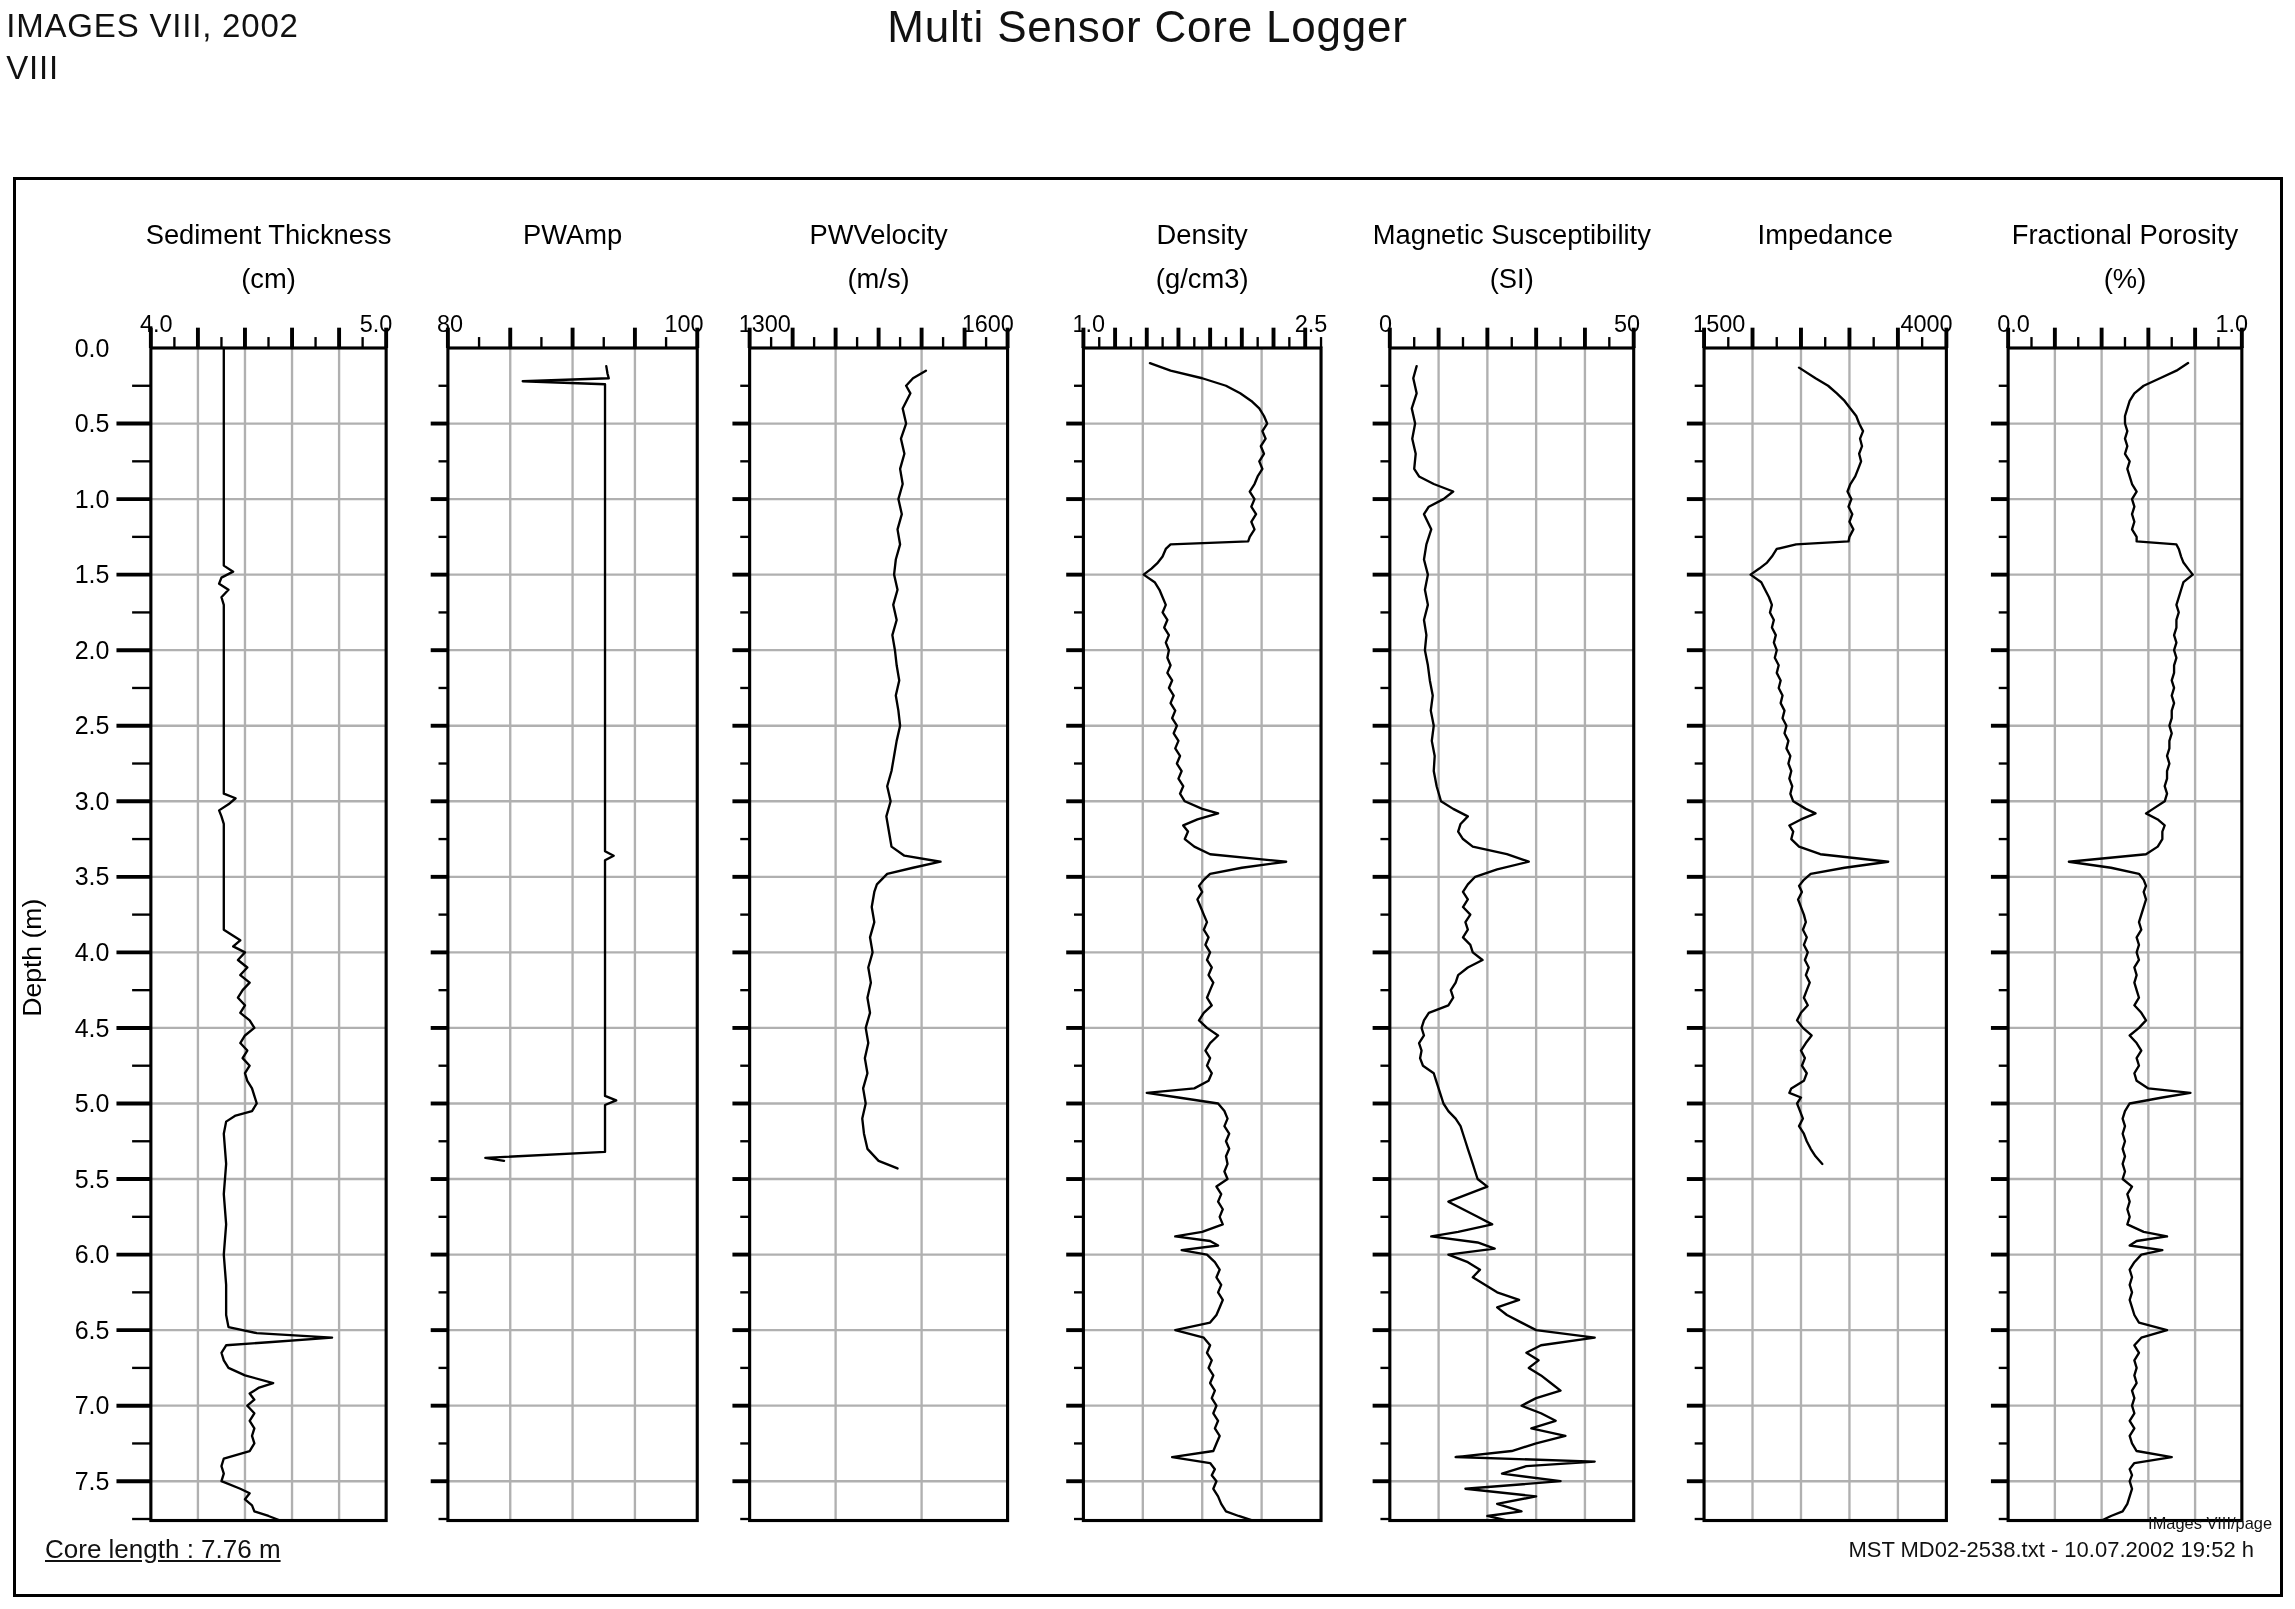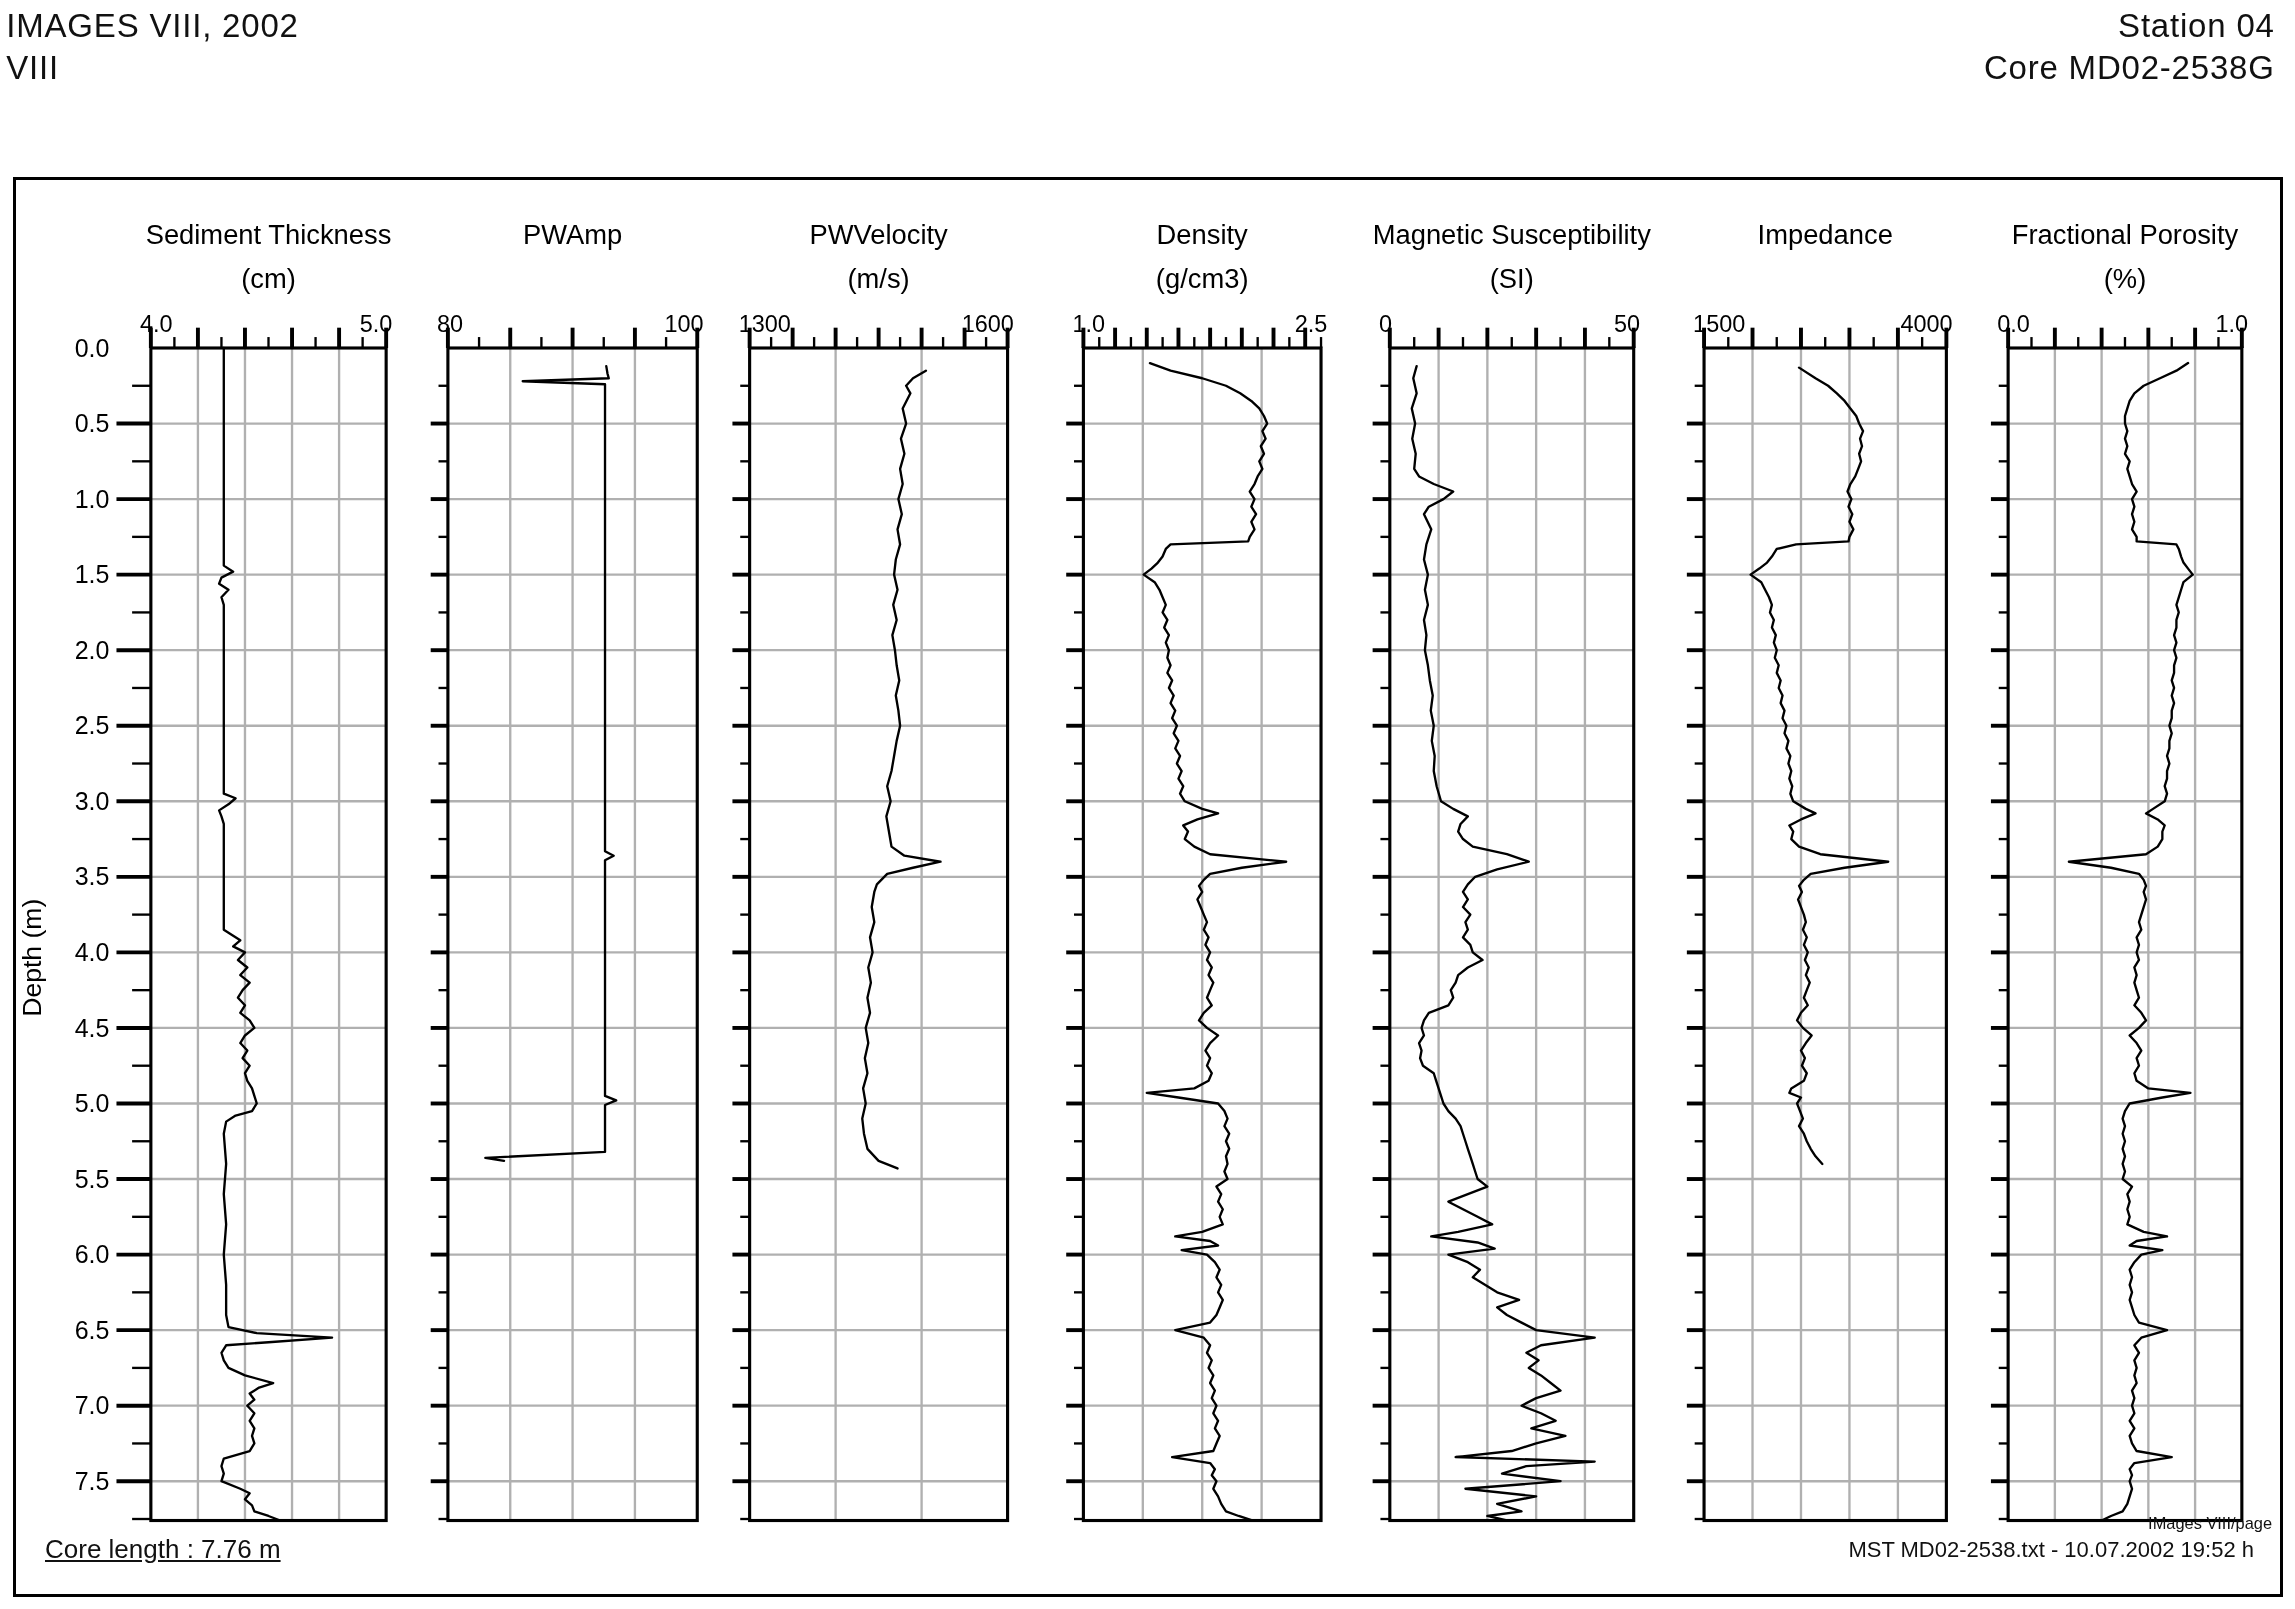--- a/index.html
+++ b/index.html
@@ -17,24 +17,21 @@
   #ftr-file{right:41px;top:1537px;font-size:22px;text-align:right;margin-left:48px;}
 </style>
 </head>
 <body>
 
 <div id="page">
   <div class="hdr" id="hdr-left">
     <div>IMAGES VIII, 2002</div>
     <div>VIII</div>
   </div>
-  <div class="hdr" id="hdr-right">
-    <div>Station 04</div>
-    <div>Core MD02-2538G</div>
-  </div>
+  <div class="hdr" id="hdr-title">Multi Sensor Core Logger</div>
 
   <div id="figure-box"></div>
   <svg id="chart-svg" width="2295" height="1609" viewBox="0 0 2936 2058" xmlns="http://www.w3.org/2000/svg">
       <g>
         <text x="140" y="456" font-size="32" text-anchor="end" fill="#000">0.0</text>
         <text x="140" y="552.6494845360825" font-size="32" text-anchor="end" fill="#000">0.5</text>
         <text x="140" y="649.2989690721649" font-size="32" text-anchor="end" fill="#000">1.0</text>
         <text x="140" y="745.9484536082474" font-size="32" text-anchor="end" fill="#000">1.5</text>
         <text x="140" y="842.5979381443299" font-size="32" text-anchor="end" fill="#000">2.0</text>
         <text x="140" y="939.2474226804125" font-size="32" text-anchor="end" fill="#000">2.5</text>

